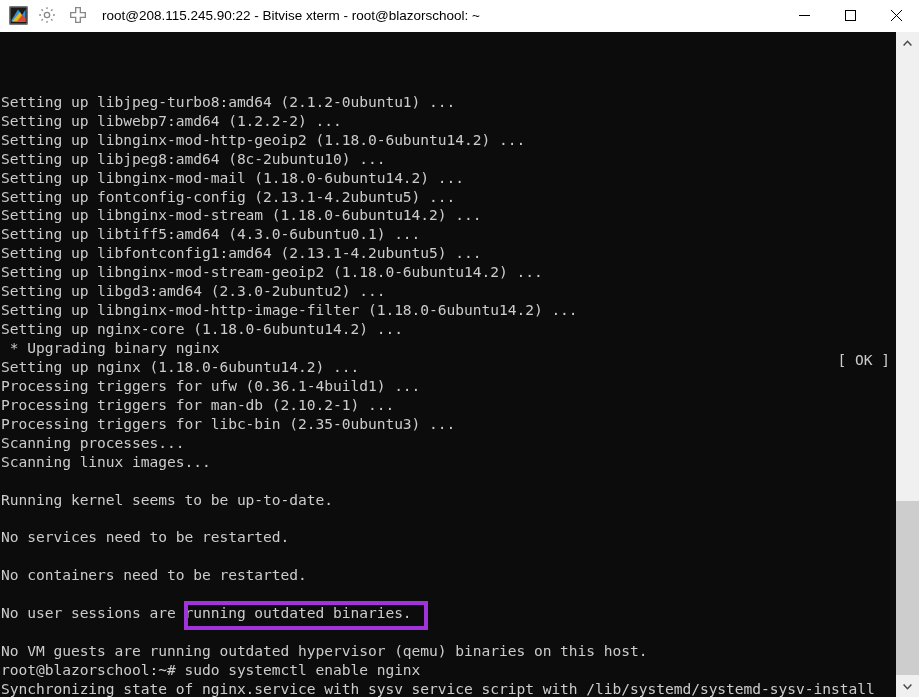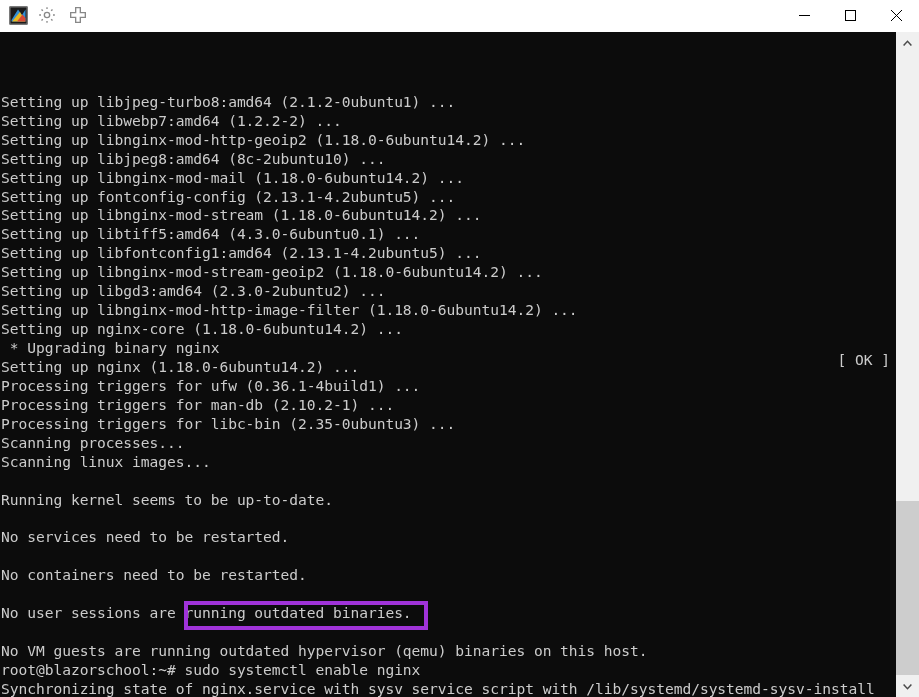--- a/index.html
+++ b/index.html
@@ -180,20 +180,21 @@
         <path d="M12 2.6v2.2M12 19.2v2.2M21.4 12h-2.2M4.8 12H2.6M18.6 5.4l-1.6 1.6M7 17l-1.6 1.6M18.6 18.6L17 17M7 7L5.4 5.4"></path>
       </svg>
     </span>
 
     <span class="tb-icon" style="margin-left:9px;">
       <svg width="20" height="20" viewBox="0 0 24 24" fill="none" stroke="#888888" stroke-width="1.6">
         <path d="M9.2 3.2h5.6v6h6v5.6h-6v6H9.2v-6h-6V9.2h6z"></path>
       </svg>
     </span>
 
+    <span id="title-text">root@208.115.245.90:22 - Bitvise xterm - root@blazorschool: ~</span>
 
     <div id="window-controls">
       <button class="win-btn" id="minimize-button">
         <svg width="11" height="11" viewBox="0 0 11 11">
             <path d="M0 5.5 H11" stroke="#000000" stroke-width="1"></path>
           </svg>
       </button>
       <button class="win-btn" id="maximize-button">
         <svg width="11" height="11" viewBox="0 0 11 11">
             <rect x="0.5" y="0.5" width="10" height="10" fill="none" stroke="#000000" stroke-width="1"></rect>

